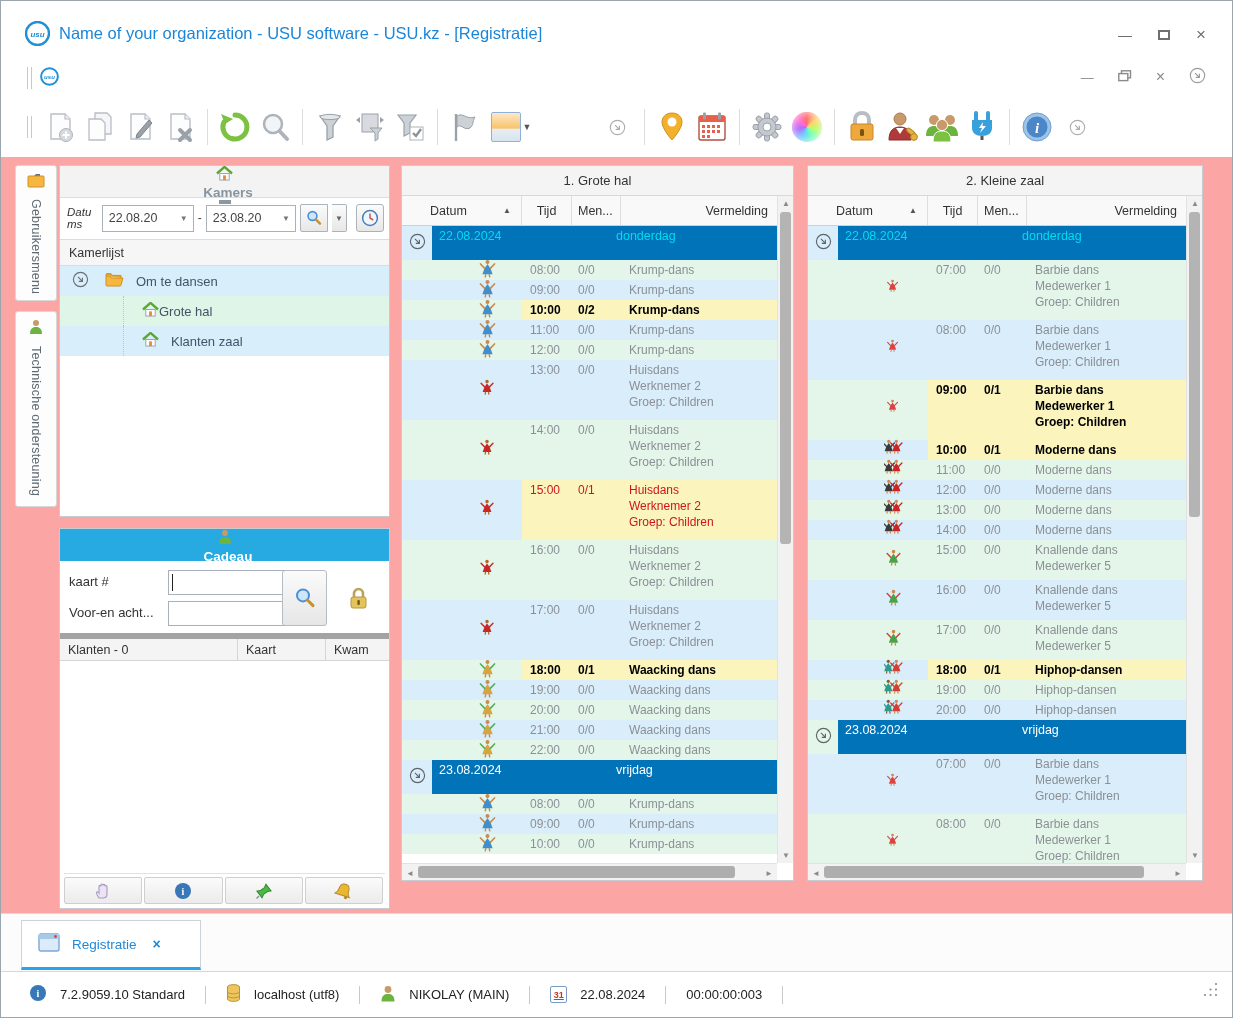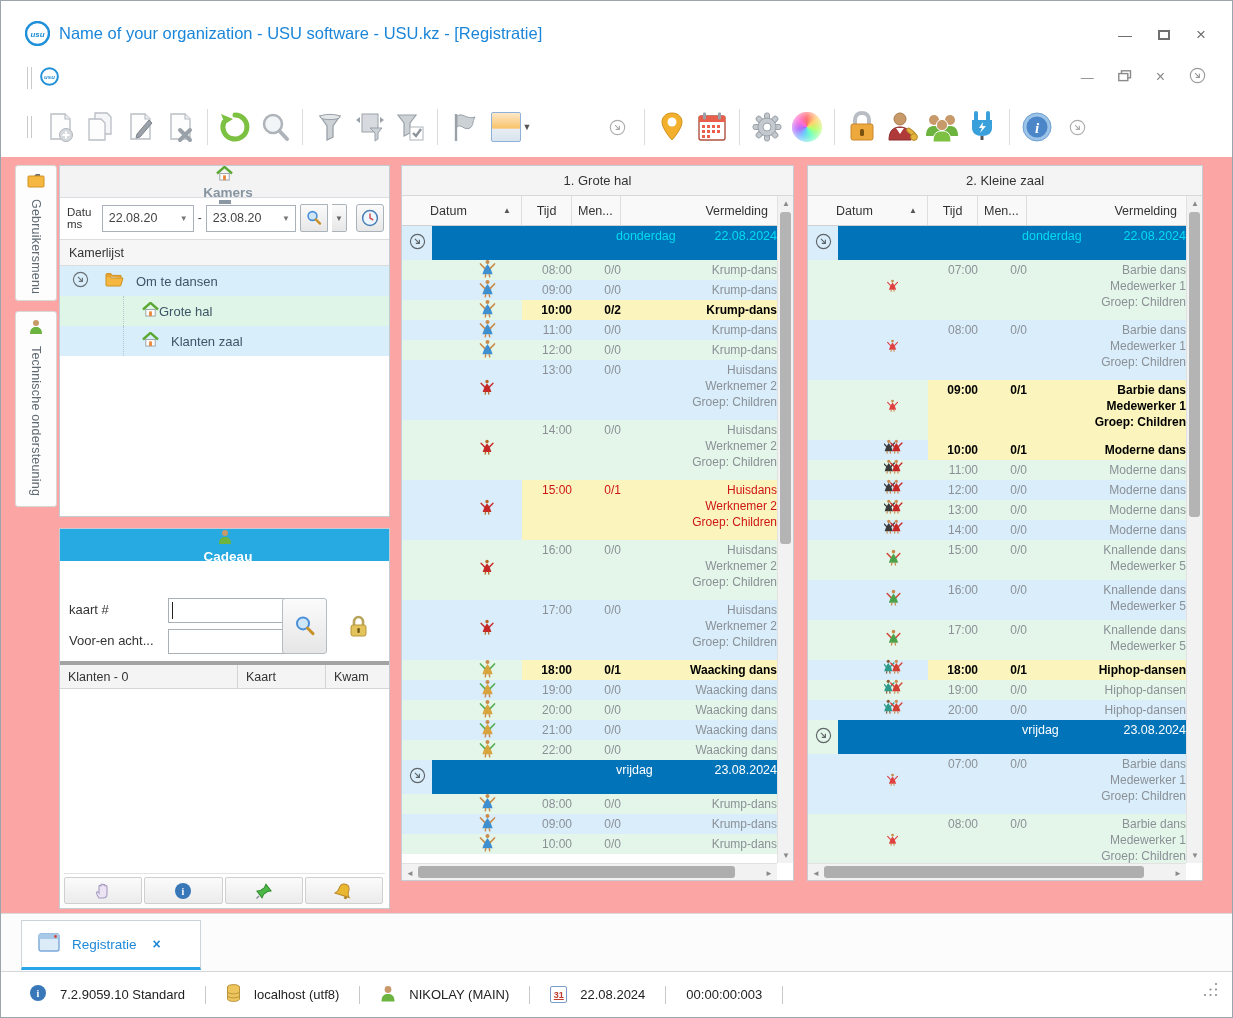--- a/index.html
+++ b/index.html
@@ -39,48 +39,48 @@
   .p-head { height:32px; background:#f3f3f3; border-bottom:1px solid #dadde1; display:flex; align-items:center; padding:0 10px;flex-direction:column; }
   .p-head .p-title { font-size:13.5px; font-weight:bold; color:#8795a1; margin-left:7px; }
   .p-head .sp { flex:1; }
   .p-head.blue { background:#27a9e2; border-bottom:1px solid #27a9e2; }
   .p-head.blue .p-title { color:#fff; }
   .mini-restore { width:12px; height:10px; border:1.6px solid #8b97a2; border-top-width:3px; }
   .p-head.blue .mini-restore { border-color:#fff; }
   .head-ic { margin-left:20px; display:flex; align-items:center; }
 
   .daterow { display:flex; align-items:center; gap:4px; padding:6px 5px 5px 7px; }
-  .datelbl { width:34px; font-size:11.5px; line-height:12px; color:#333; word-break:break-all; }
+  .datelbl { width:34px; font-size:11.5px; line-height:12px; color:#333; word-break:break-all;font-style:italic; }
   .combo { width:101px; height:27px; border:1px solid #a9b2ba; background:#fff; display:flex; align-items:center; padding-left:6px; font-size:12.5px; color:#444; }
   .combo .car { margin-left:auto; margin-right:5px; font-size:8px; color:#777; }
   .dash { font-size:12px; color:#444; }
   .sbtn { height:28px; border:1px solid #aab2ba; background:linear-gradient(#fbfbfb,#e7e7e7); display:flex; align-items:center; justify-content:center; }
   .sbtn.main { width:31px; border-radius:2px 0 0 2px; }
   .sbtn.dd { width:16px; border-left:none; border-radius:0 2px 2px 0; font-size:8px; color:#666; }
   .sbtn.clock { width:31px; margin-left:5px; border-radius:3px; }
 
   .listhead { height:27px; margin-top:2px; background:#f6f6f6; border-top:1px solid #dcdcdc; border-bottom:1px solid #dcdcdc; display:flex; align-items:center; padding-left:9px; font-size:12.5px; color:#333; }
   .tree-row { height:30px; display:flex; align-items:center; font-size:13px; color:#3f5568; position:relative; }
   .tr-blue { background:#d8eefb; } .tr-green { background:#def5e7; }
   .tree-dots { position:absolute; left:63px; top:0; bottom:0; border-left:1px dotted #b9c4cc; }
 
   
-  .c-form { position:relative; height:72px;margin-top:28px; }
+  .c-form { position:relative; height:72px; }
   .c-lbl { position:absolute; left:9px; font-size:13px; color:#333; }
   .c-input { position:absolute; left:108px; width:142px; height:25px; border:1px solid #a8b0b8; background:#fff; }
   .caret { position:absolute; left:3px; top:3px; width:1px; height:17px; background:#222; }
   .c-search { position:absolute; right:62px; top:9px; width:45px; height:56px; border:1px solid #b5bcc2; border-radius:3px; background:linear-gradient(#fbfbfb,#e6e6e6); display:flex; align-items:center; justify-content:center; }
   .c-lock { position:absolute; right:20px; top:26px; }
-  .c-thead { display:flex; height:28px; background:#f4f4f4; border-top:4px solid #a3a3a3; border-bottom:1px solid #d5d5d5; font-size:12.5px; color:#333; }
+  .c-thead { display:flex; height:28px; background:#f4f4f4; border-top:6px solid #a3a3a3; border-bottom:1px solid #d5d5d5; font-size:12.5px; color:#333; }
   .c-thead div { display:flex; align-items:center; padding-left:8px; border-right:1px solid #d5d5d5; }
   .c-btnrow { position:absolute; bottom:4px; left:4px; right:4px; height:31px; border-top:1px solid #e2e2e2; display:flex; gap:2px; padding-top:3px; }
   .c-btn { width:87px; height:27px; border:1px solid #cfcfcf; border-radius:2px; background:linear-gradient(#fbfbfb,#ebebeb); display:flex; align-items:center; justify-content:center; }
 
   
-  .sched { position:absolute; top:164px; height:716px; border:1px solid #c6ccd3; background:#fff;text-align:right; }
+  .sched { position:absolute; top:164px; height:716px; border:1px solid #c6ccd3; background:#fff; }
   .s-caption { height:30px; background:#f4f4f4; border-bottom:1px solid #d8d8d8; display:flex; align-items:center; justify-content:center; font-size:13px; color:#333; }
   .s-head { height:30px; display:flex; border-bottom:1px solid #d0d0d0; background:#f9f9f9; margin-right:16px; font-size:12.5px; color:#333; }
   .s-head > div { display:flex; align-items:center; border-right:1px solid #dedede; }
   .h-datum { width:120px; padding-left:28px; position:relative; }
   .h-datum .sort { position:absolute; right:10px; font-size:8px; color:#555; }
   .h-tijd { width:50px; justify-content:center; }
   .h-men { width:49px; padding-left:6px; }
   .h-verm { flex:1; justify-content:flex-end; padding-right:9px; border-right:none !important; }
   .s-body { position:absolute; top:60px; left:0; right:16px; bottom:17px; overflow:hidden; background:#fff; }
   .row { display:flex; position:relative; font-size:12px; color:#8b9097; }

